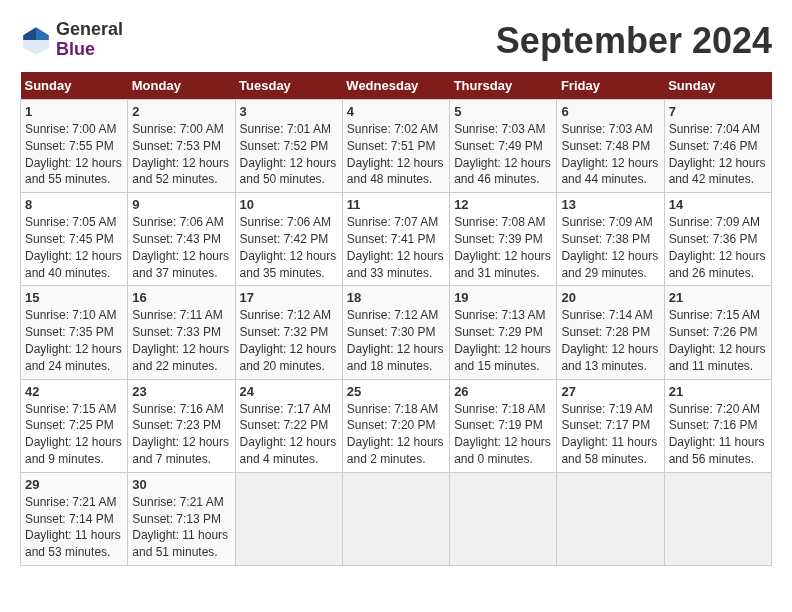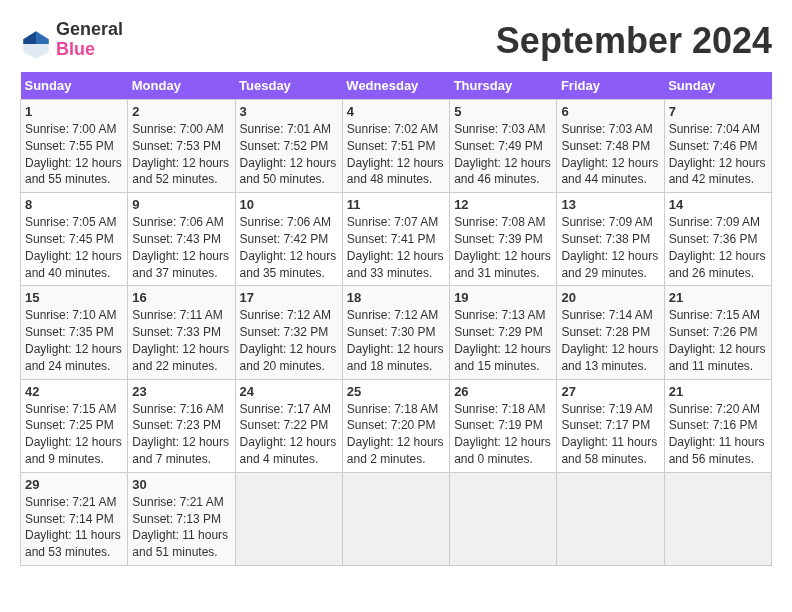--- a/index.html
+++ b/index.html
@@ -11,30 +11,30 @@
       padding: 20px;
     }
     .header-section {
       display: flex;
       justify-content: space-between;
       align-items: flex-start;
       margin-bottom: 10px;
     }
     .logo {
       display: flex;
-      align-items: flex-end;
+      align-items: center;
       gap: 4px;
     }
     .logo-text {
       font-size: 18px;
       font-weight: bold;
       line-height: 1.1;
     }
     .logo-general { color: #333; }
-    .logo-blue { color: #ec4899; }
+    .logo-blue { color: #701a75; }
     .logo-icon {
       width: 32px;
       height: 32px;
     }
     .title-section {
       text-align: center;
     }
     .month-title {
       font-size: 36px;
       font-weight: bold;
@@ -43,21 +43,21 @@
     .location-title {
       font-size: 16px;
       color: #555;
     }
     table {
       width: 100%;
       border-collapse: collapse;
       font-size: 11px;
     }
     thead tr th {
-      background-color: #8b5cf6;
+      background-color: #7f1d1d;
       color: #fff;
       padding: 6px 4px;
       text-align: left;
       font-size: 13px;
       font-weight: bold;
     }
     tbody tr td {
       border: 1px solid #ccc;
       vertical-align: top;
       padding: 4px;

